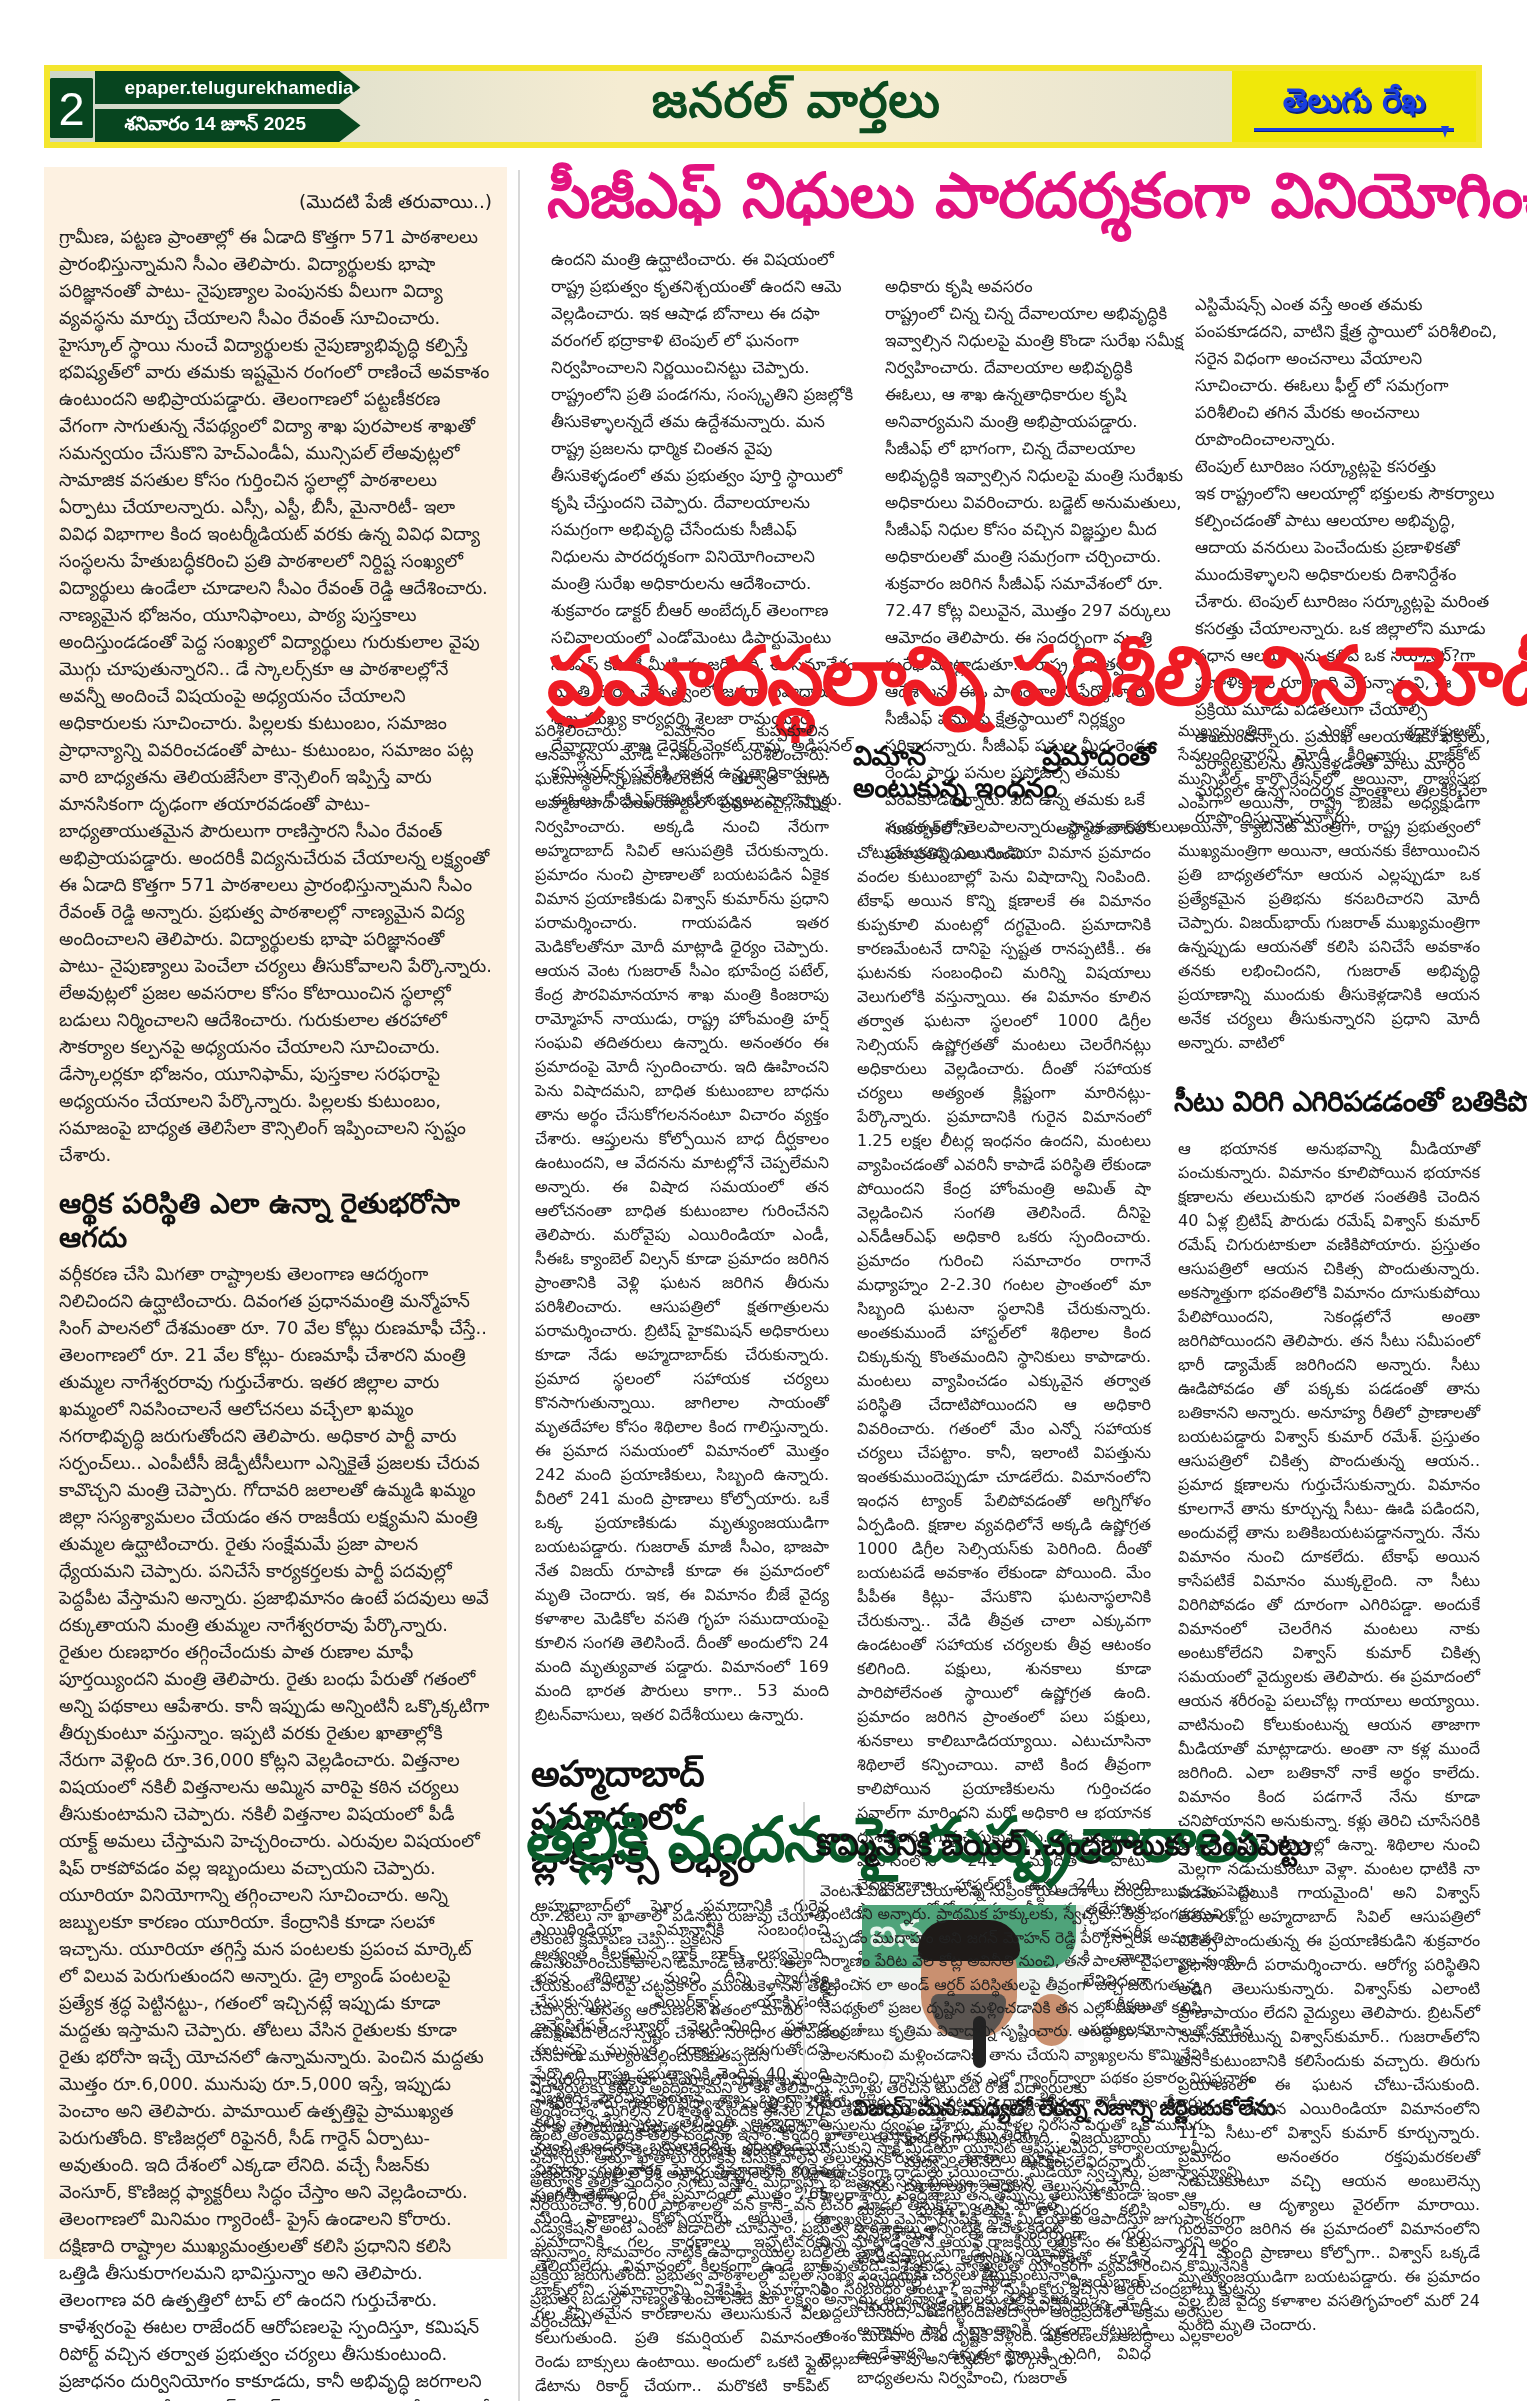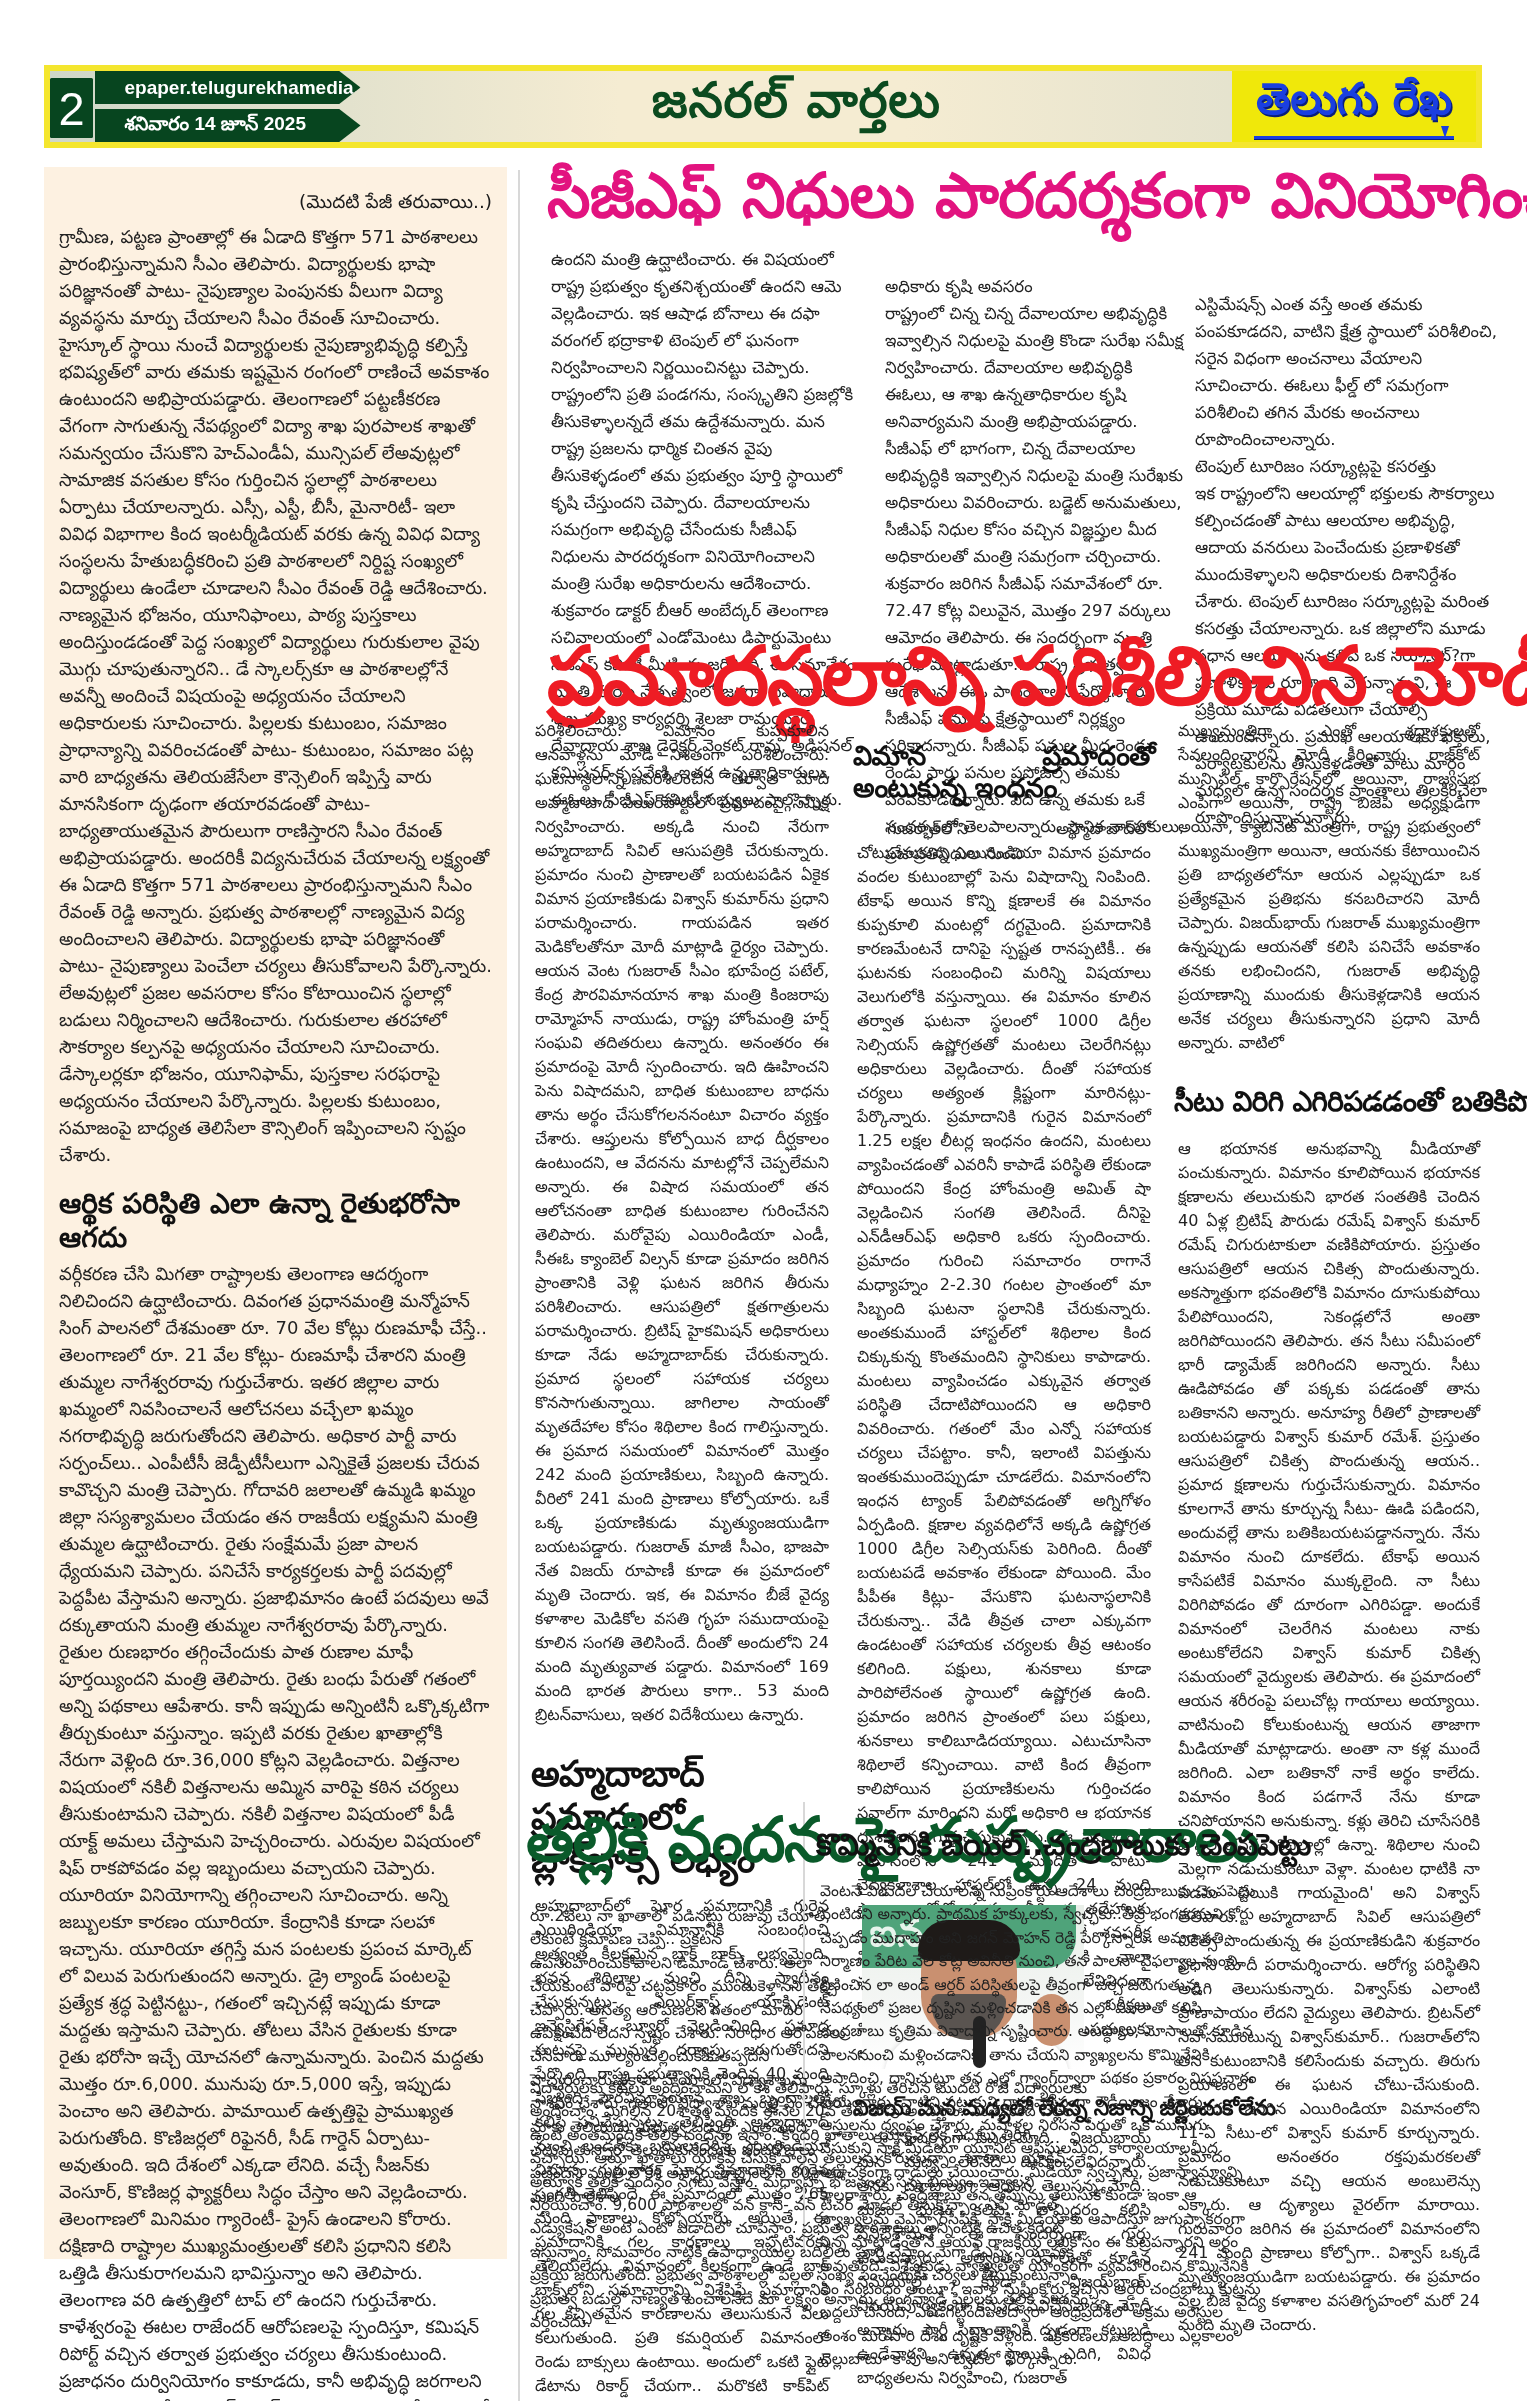--- a/index.html
+++ b/index.html
@@ -31,21 +31,21 @@
   .pennant.top { margin-top: 0; }
   .section-title {
     flex: 1; display: flex; align-items: center; justify-content: center;
     font-size: 49px; font-weight: bold; color: #0b4a1f; letter-spacing: 0.7px;
   }
   .logo-box {
     width: 244px; background: #f0e80a; display: flex; flex-direction: column;
     align-items: center; justify-content: center; position: relative;
   }
   .logo-text {
-    font-size: 44px; font-weight: bold; color: #1a3fe0;
+    font-size: 32px; font-weight: bold; color: #1a3fe0;
     text-shadow: 1.5px 1.5px 0 #0a1e7a;
   }
   .logo-rule { width: 200px; height: 4.4px; background: #1a3fe0; margin-top: 1.5px; border-bottom: 1.5px solid #0a1e7a; }
   .logo-nib { width: 0; height: 0; border-left: 4.4px solid transparent; border-right: 4.4px solid transparent; border-top: 12px solid #1a3fe0; position: absolute; right: 27px; bottom: 4.4px; }
 
   
   .sidebar {
     position: absolute; left: 44px; top: 167px; width: 463px; height: 2092px;
     background: #fdf1e1; padding: 0 15px;
   }

